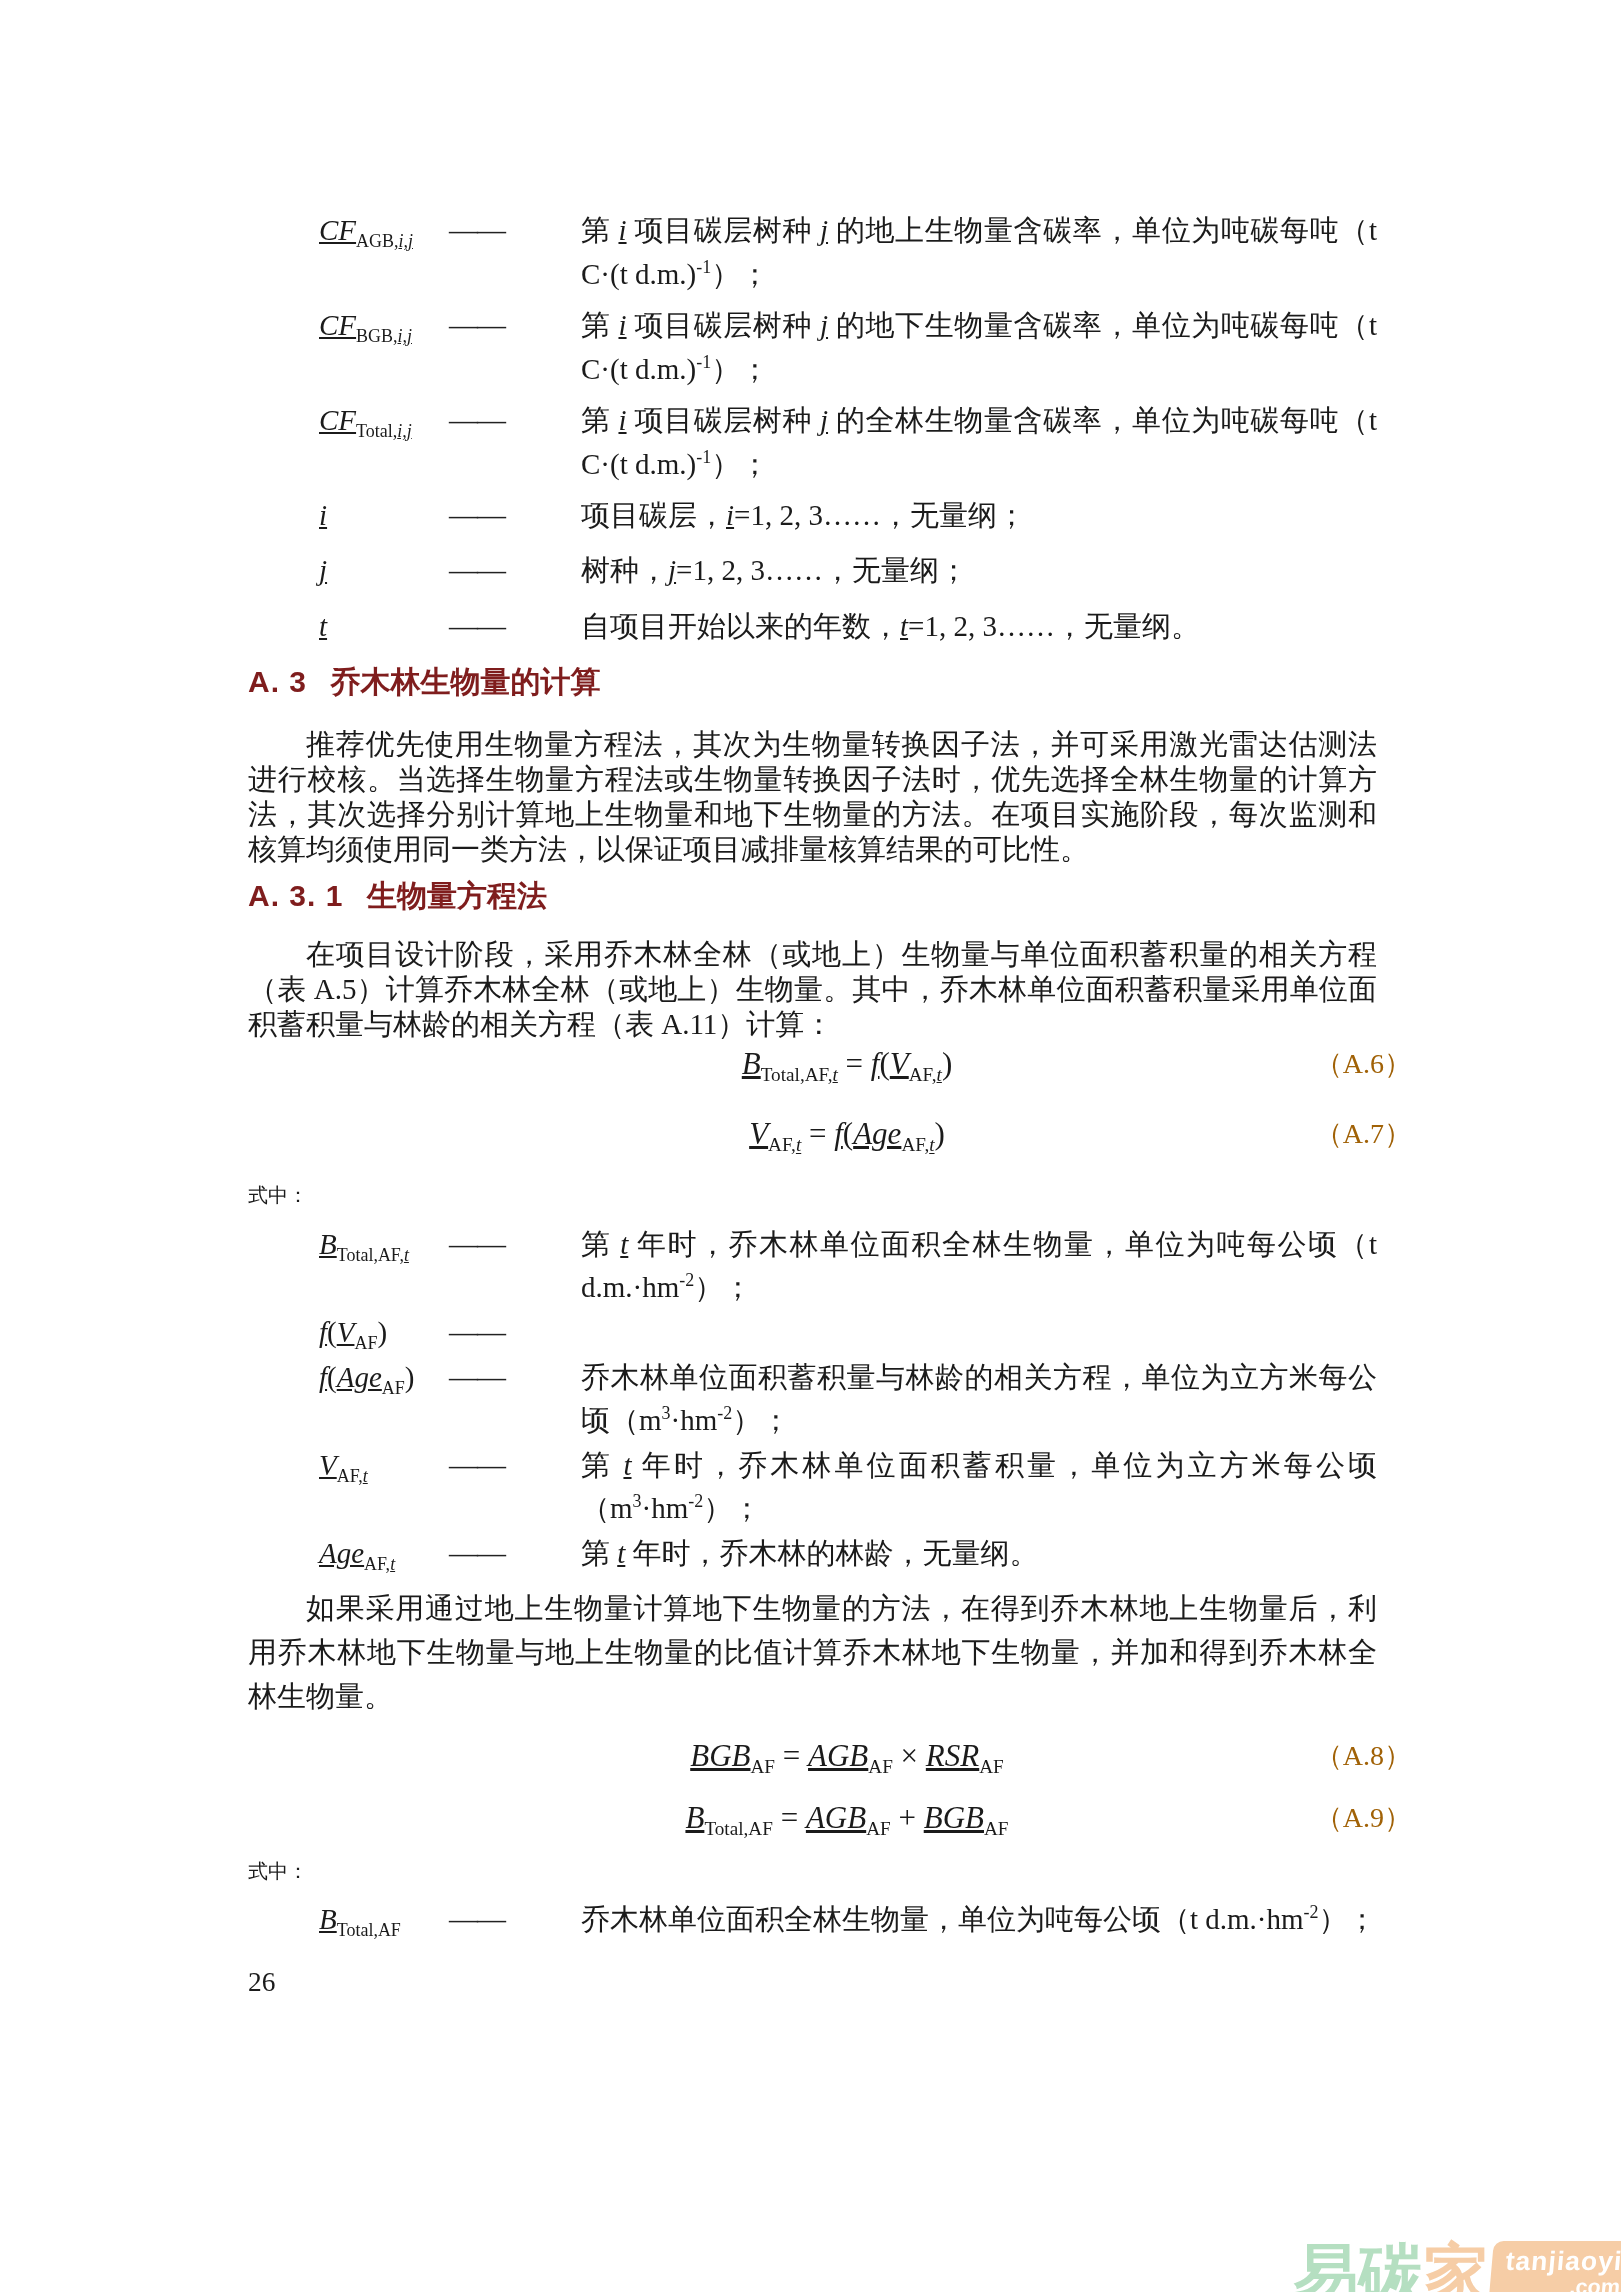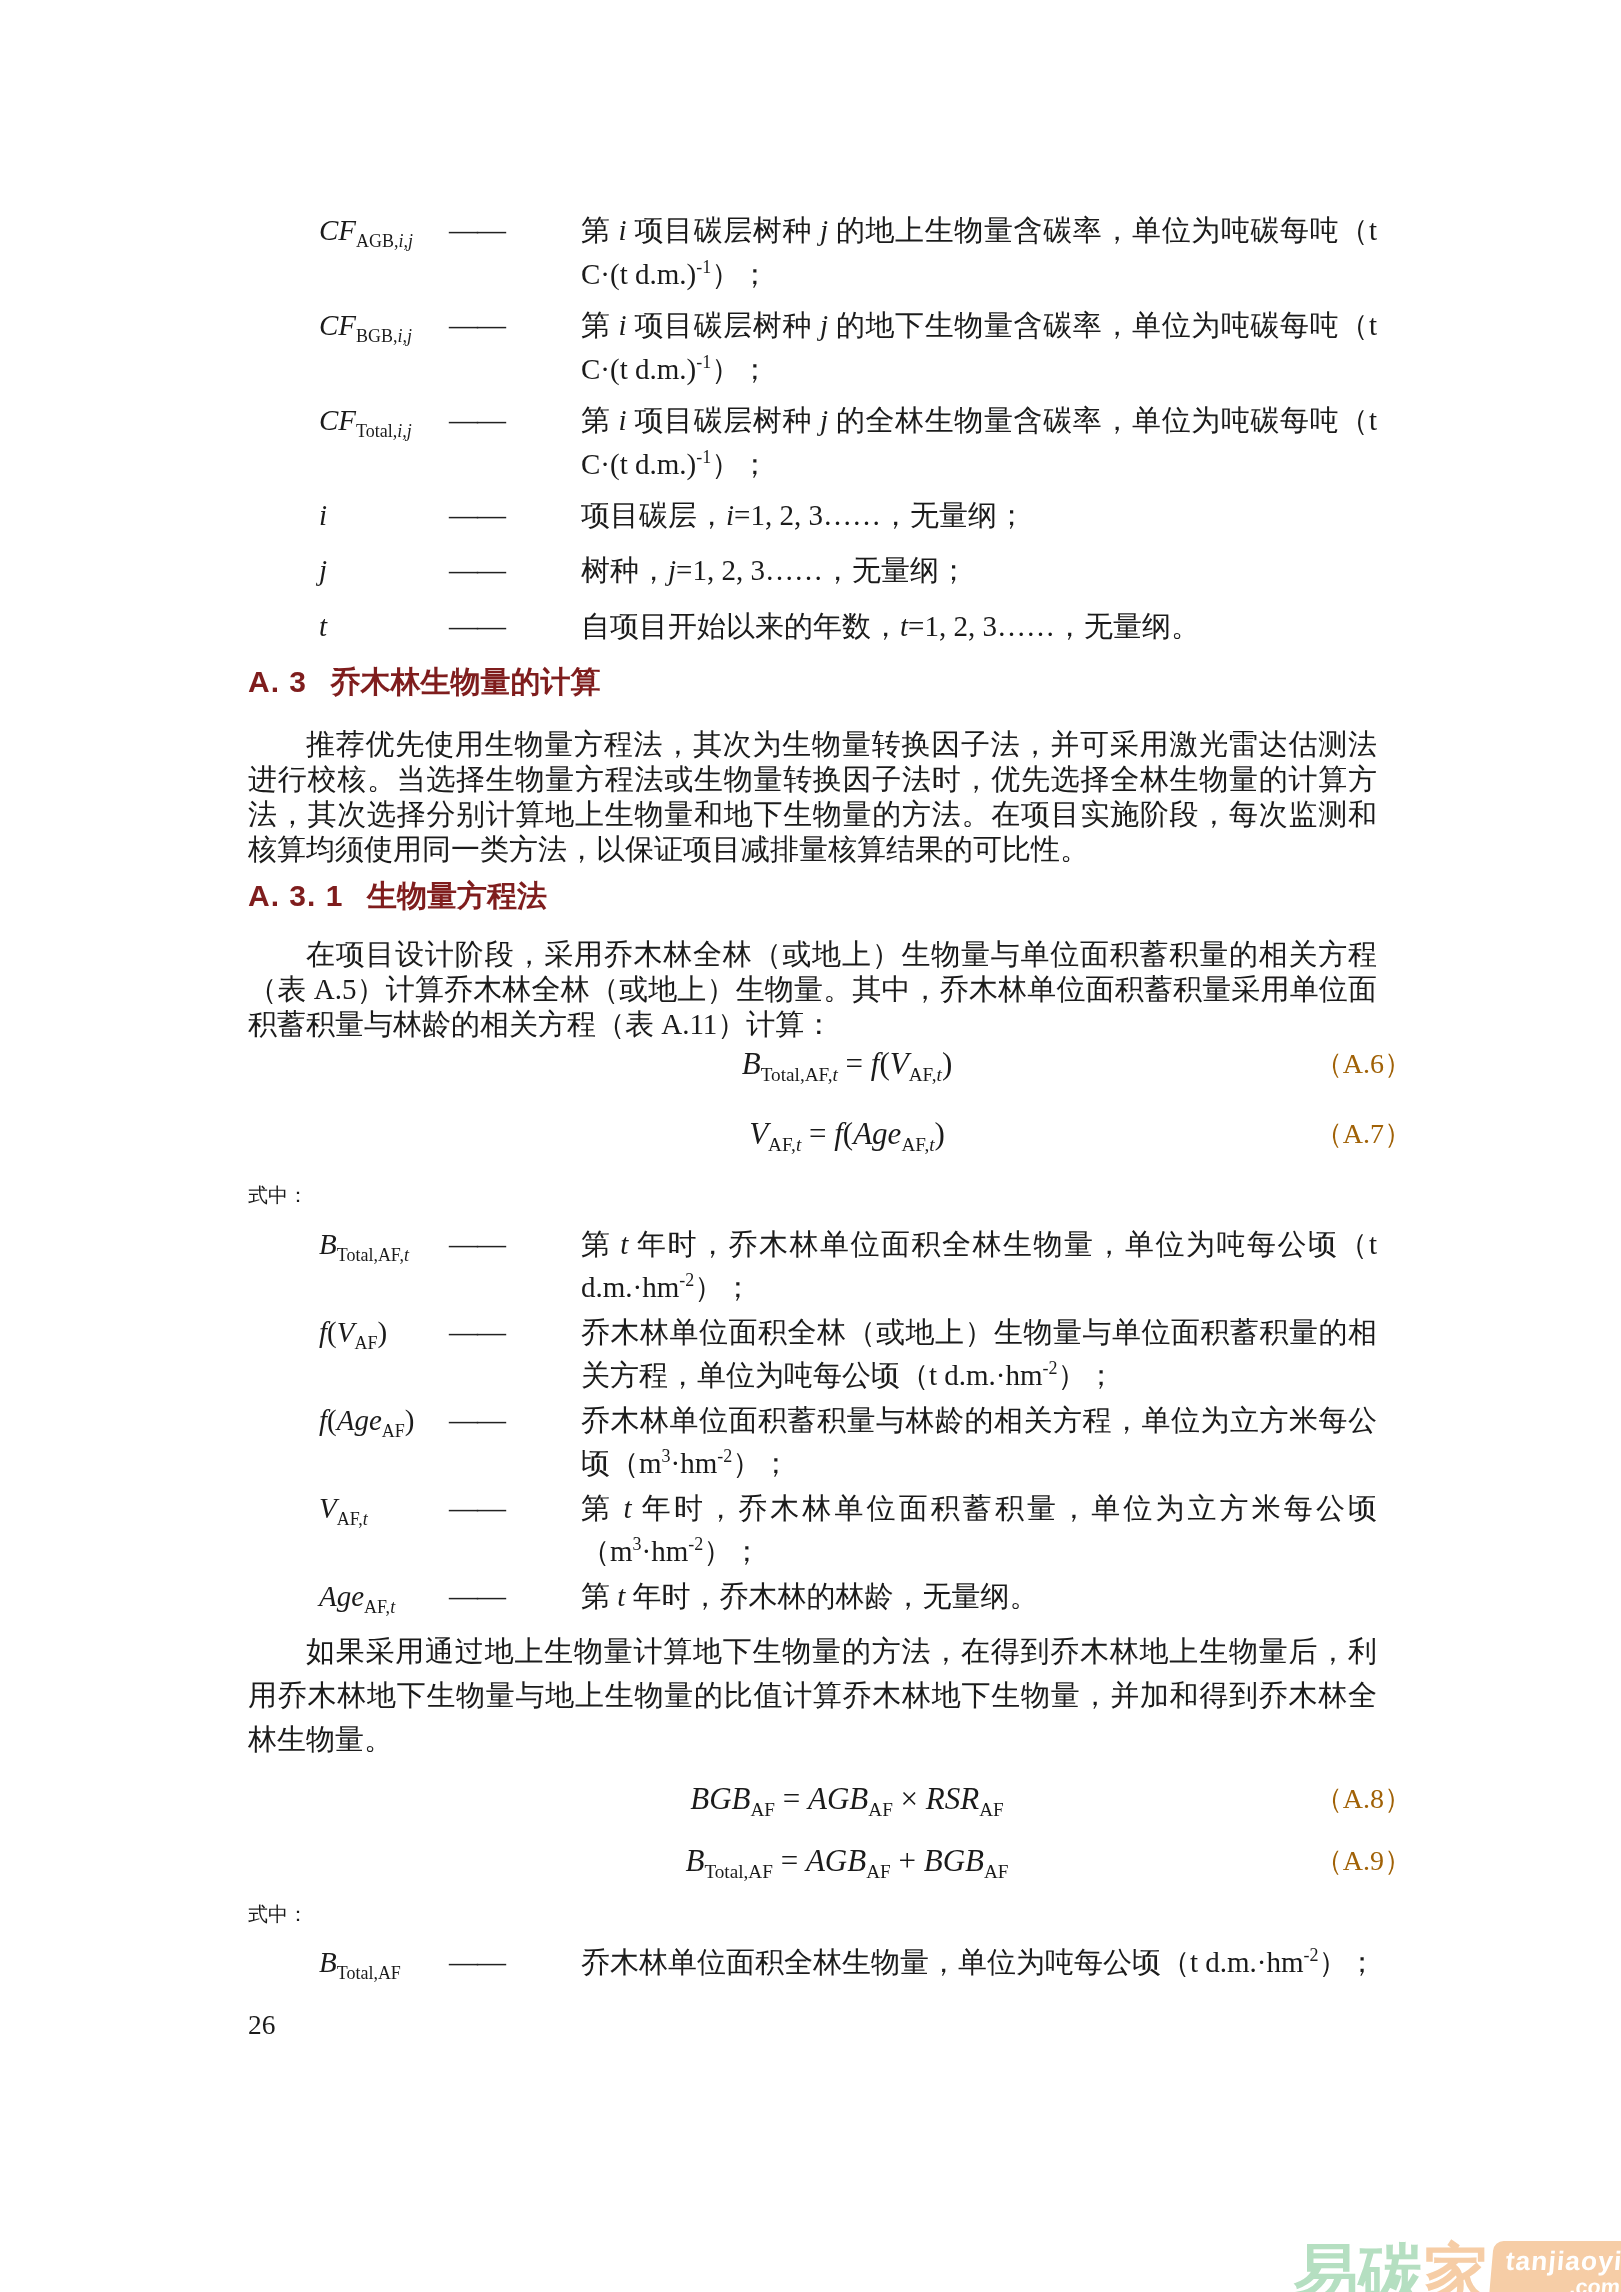--- a/index.html
+++ b/index.html
@@ -19,21 +19,21 @@
     font-size:29px;line-height:44px;
     padding-left:71px;margin-bottom:6.9px;
   }
   .def-row.single{margin-bottom:11.8px;}
   .defs-mid .def-row{line-height:43px;margin-bottom:2px;}
   .sym{width:130px;flex:none;white-space:nowrap;}
   .dash{width:132px;flex:none;letter-spacing:-1px;color:#222;}
   .desc{flex:1;text-align:justify;}
   sub{font-size:0.62em;line-height:0;}
   sup{font-size:0.62em;line-height:0;}
-  .it{font-style:italic;}
+  .it{font-style:italic;text-decoration:underline;}
   
   .heading{
     font-family:"Liberation Sans","DejaVu Sans",sans-serif;
     font-weight:bold;font-size:30px;line-height:43px;
     color:#7f1d1d;
   }
   .heading .h-num{letter-spacing:1px;}
   .heading .h-title{margin-left:23.5px;}
   #heading-a3{margin:11.8px 0 23.5px 0;}
   #heading-a31{margin:7.8px 0 19.6px 0;}
@@ -146,21 +146,20 @@
 
   <div class="defs-mid">
     <div class="def-row">
       <span class="sym"><span class="it">B</span><sub>Total,AF,</sub><sub class="it">t</sub></span>
       <span class="dash">——</span>
       <span class="desc"><span>第 </span><span class="it">t</span><span> 年时，乔木林单位面积全林生物量，单位为吨每公顷（t d.m.·hm</span><sup>-2</sup><span>）；</span></span>
     </div>
     <div class="def-row">
       <span class="sym"><span class="it">f</span><span>(</span><span class="it">V</span><sub>AF</sub><span>)</span></span>
       <span class="dash">——</span>
-      <span class="desc"><span>乔木林单位面积全林（或地上）生物量与单位面积蓄积量的相关方程，单位为吨每公顷（t d.m.·hm</span><sup>-2</sup><span>）；</span></span>
     </div>
     <div class="def-row">
       <span class="sym"><span class="it">f</span><span>(</span><span class="it">Age</span><sub>AF</sub><span>)</span></span>
       <span class="dash">——</span>
       <span class="desc"><span>乔木林单位面积蓄积量与林龄的相关方程，单位为立方米每公顷（m</span><sup>3</sup><span>·hm</span><sup>-2</sup><span>）；</span></span>
     </div>
     <div class="def-row">
       <span class="sym"><span class="it">V</span><sub>AF,</sub><sub class="it">t</sub></span>
       <span class="dash">——</span>
       <span class="desc"><span>第 </span><span class="it">t</span><span> 年时，乔木林单位面积蓄积量，单位为立方米每公顷（m</span><sup>3</sup><span>·hm</span><sup>-2</sup><span>）；</span></span>

